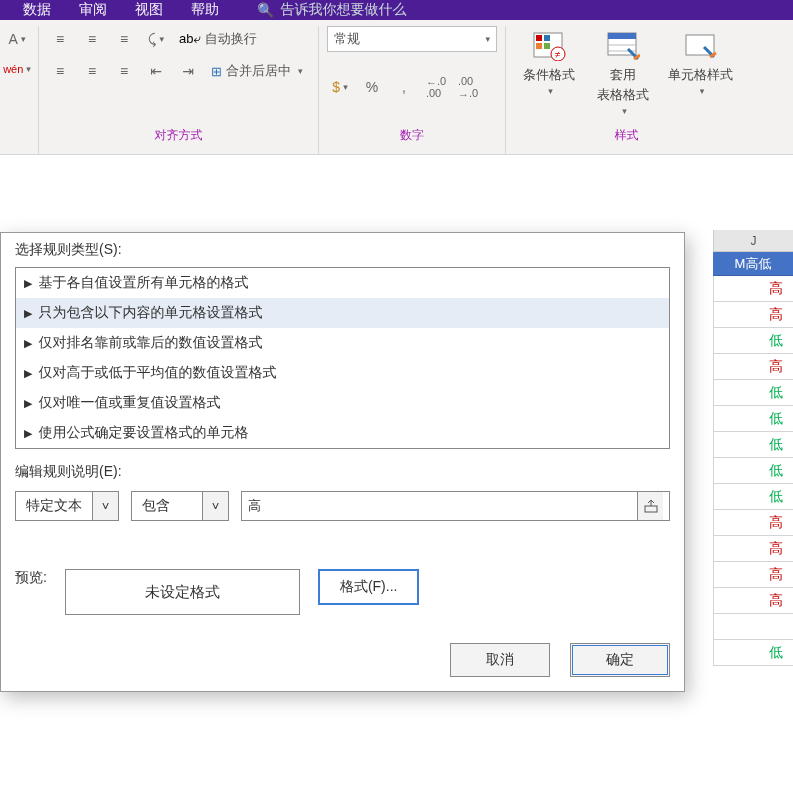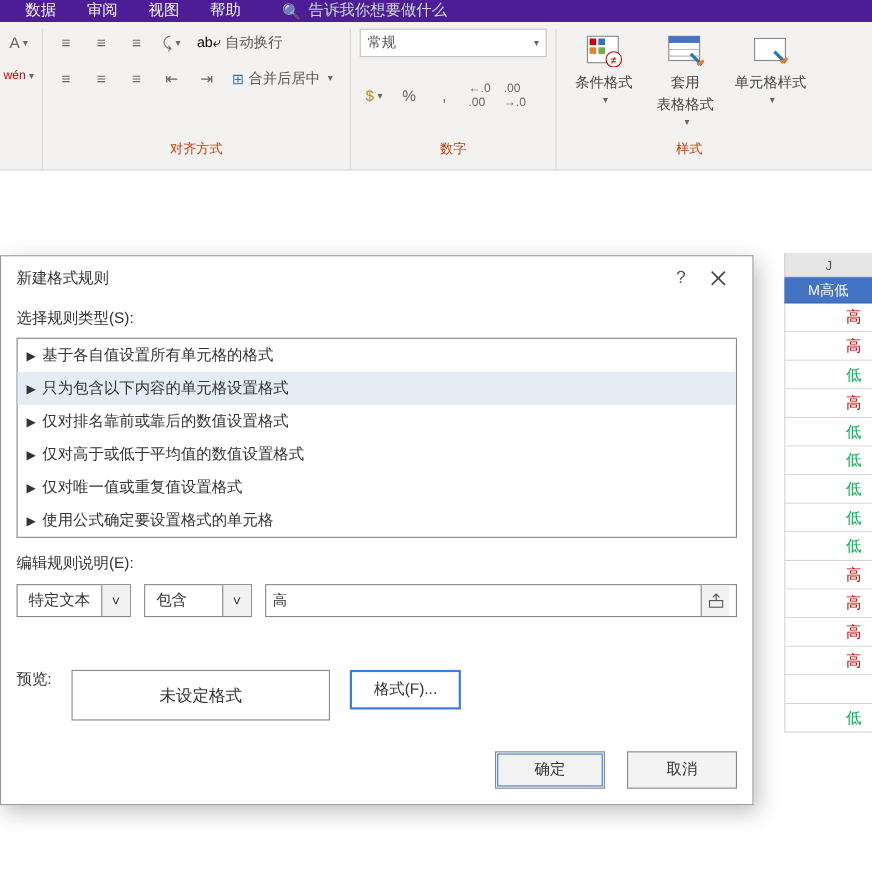--- a/index.html
+++ b/index.html
@@ -49,21 +49,21 @@
     height: 100%;
   }
   .ribbon-group-content {
     flex: 1;
     display: flex;
     align-items: flex-start;
     gap: 4px;
   }
   .ribbon-group-label {
     font-size: 12px;
-    color: #c2410c;
+    color: #a21caf;
     margin-top: auto;
     padding-bottom: 6px;
   }
   .btncol {
     display: flex;
     flex-direction: column;
     gap: 4px;
   }
   .rbtn {
     width: 26px; height: 26px;
@@ -357,31 +357,20 @@
       <div class="sheetcell red">高</div>
       <div class="sheetcell red">高</div>
       <div class="sheetcell red">高</div>
       <div class="sheetcell"></div>
       <div class="sheetcell green">低</div>
     </div>
   </div>
 </div>
 
 <div class="dialog" style="top:232px;">
-  <div class="dlg-title">
-    <span>新建格式规则</span>
-    <span class="spacer"></span>
-    <span class="dlg-help">?</span>
-    <span class="dlg-close">
-      <svg width="14" height="14">
-          <line x1="1" y1="1" x2="13" y2="13" stroke="#444" stroke-width="1.5"></line>
-          <line x1="13" y1="1" x2="1" y2="13" stroke="#444" stroke-width="1.5"></line>
-        </svg>
-    </span>
-  </div>
   <div class="dlg-body">
     <div class="section-label">
       <span>选择规则类型(S):</span>
     </div>
     <div class="rule-list">
       <div class="rule-item">
           <span class="rule-arrow">▶</span>
           <span>基于各自值设置所有单元格的格式</span>
         </div>
       <div class="rule-item sel">
@@ -429,16 +418,16 @@
       </div>
 
       <div class="preview-row">
         <span style="font-size:14px;">预览:</span>
         <div class="preview-box">未设定格式</div>
         <div class="fmtbtn">格式(F)...</div>
       </div>
     </div>
   </div>
   <div class="dlg-buttons">
+    <div class="btn">取消</div>
     <div class="btn def">确定</div>
-    <div class="btn">取消</div>
   </div>
 </div>
 
 </body></html>

